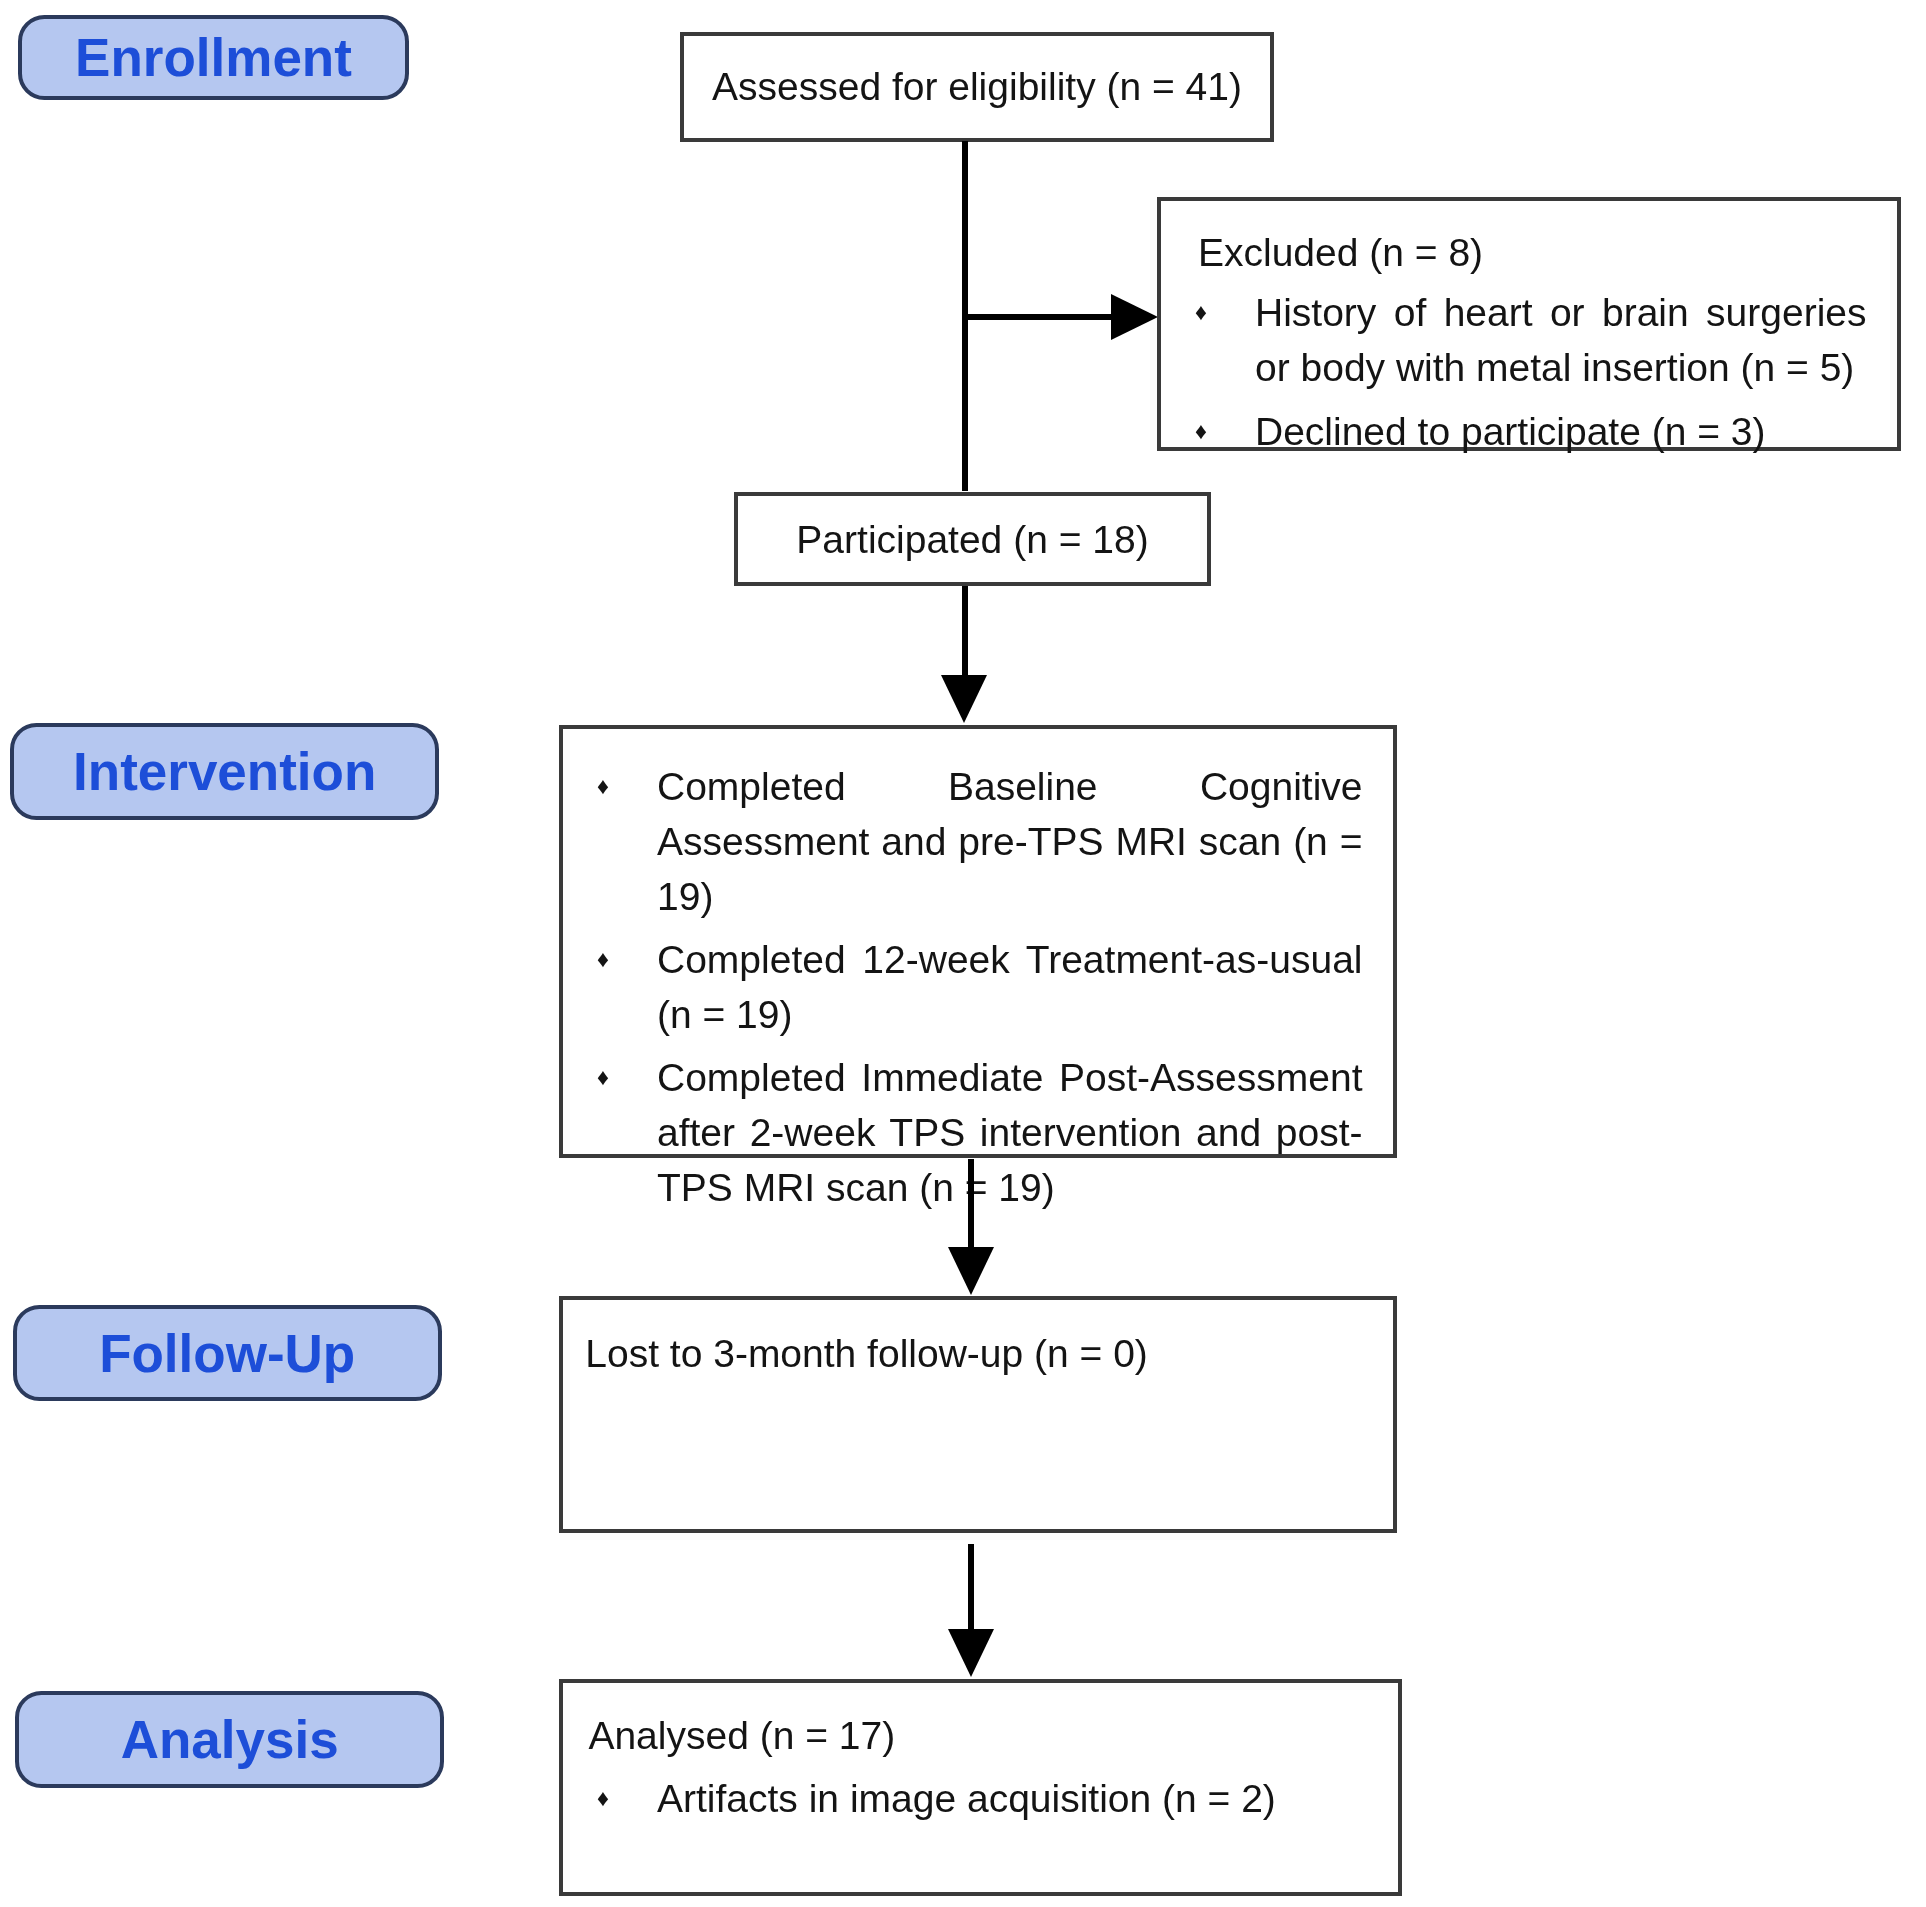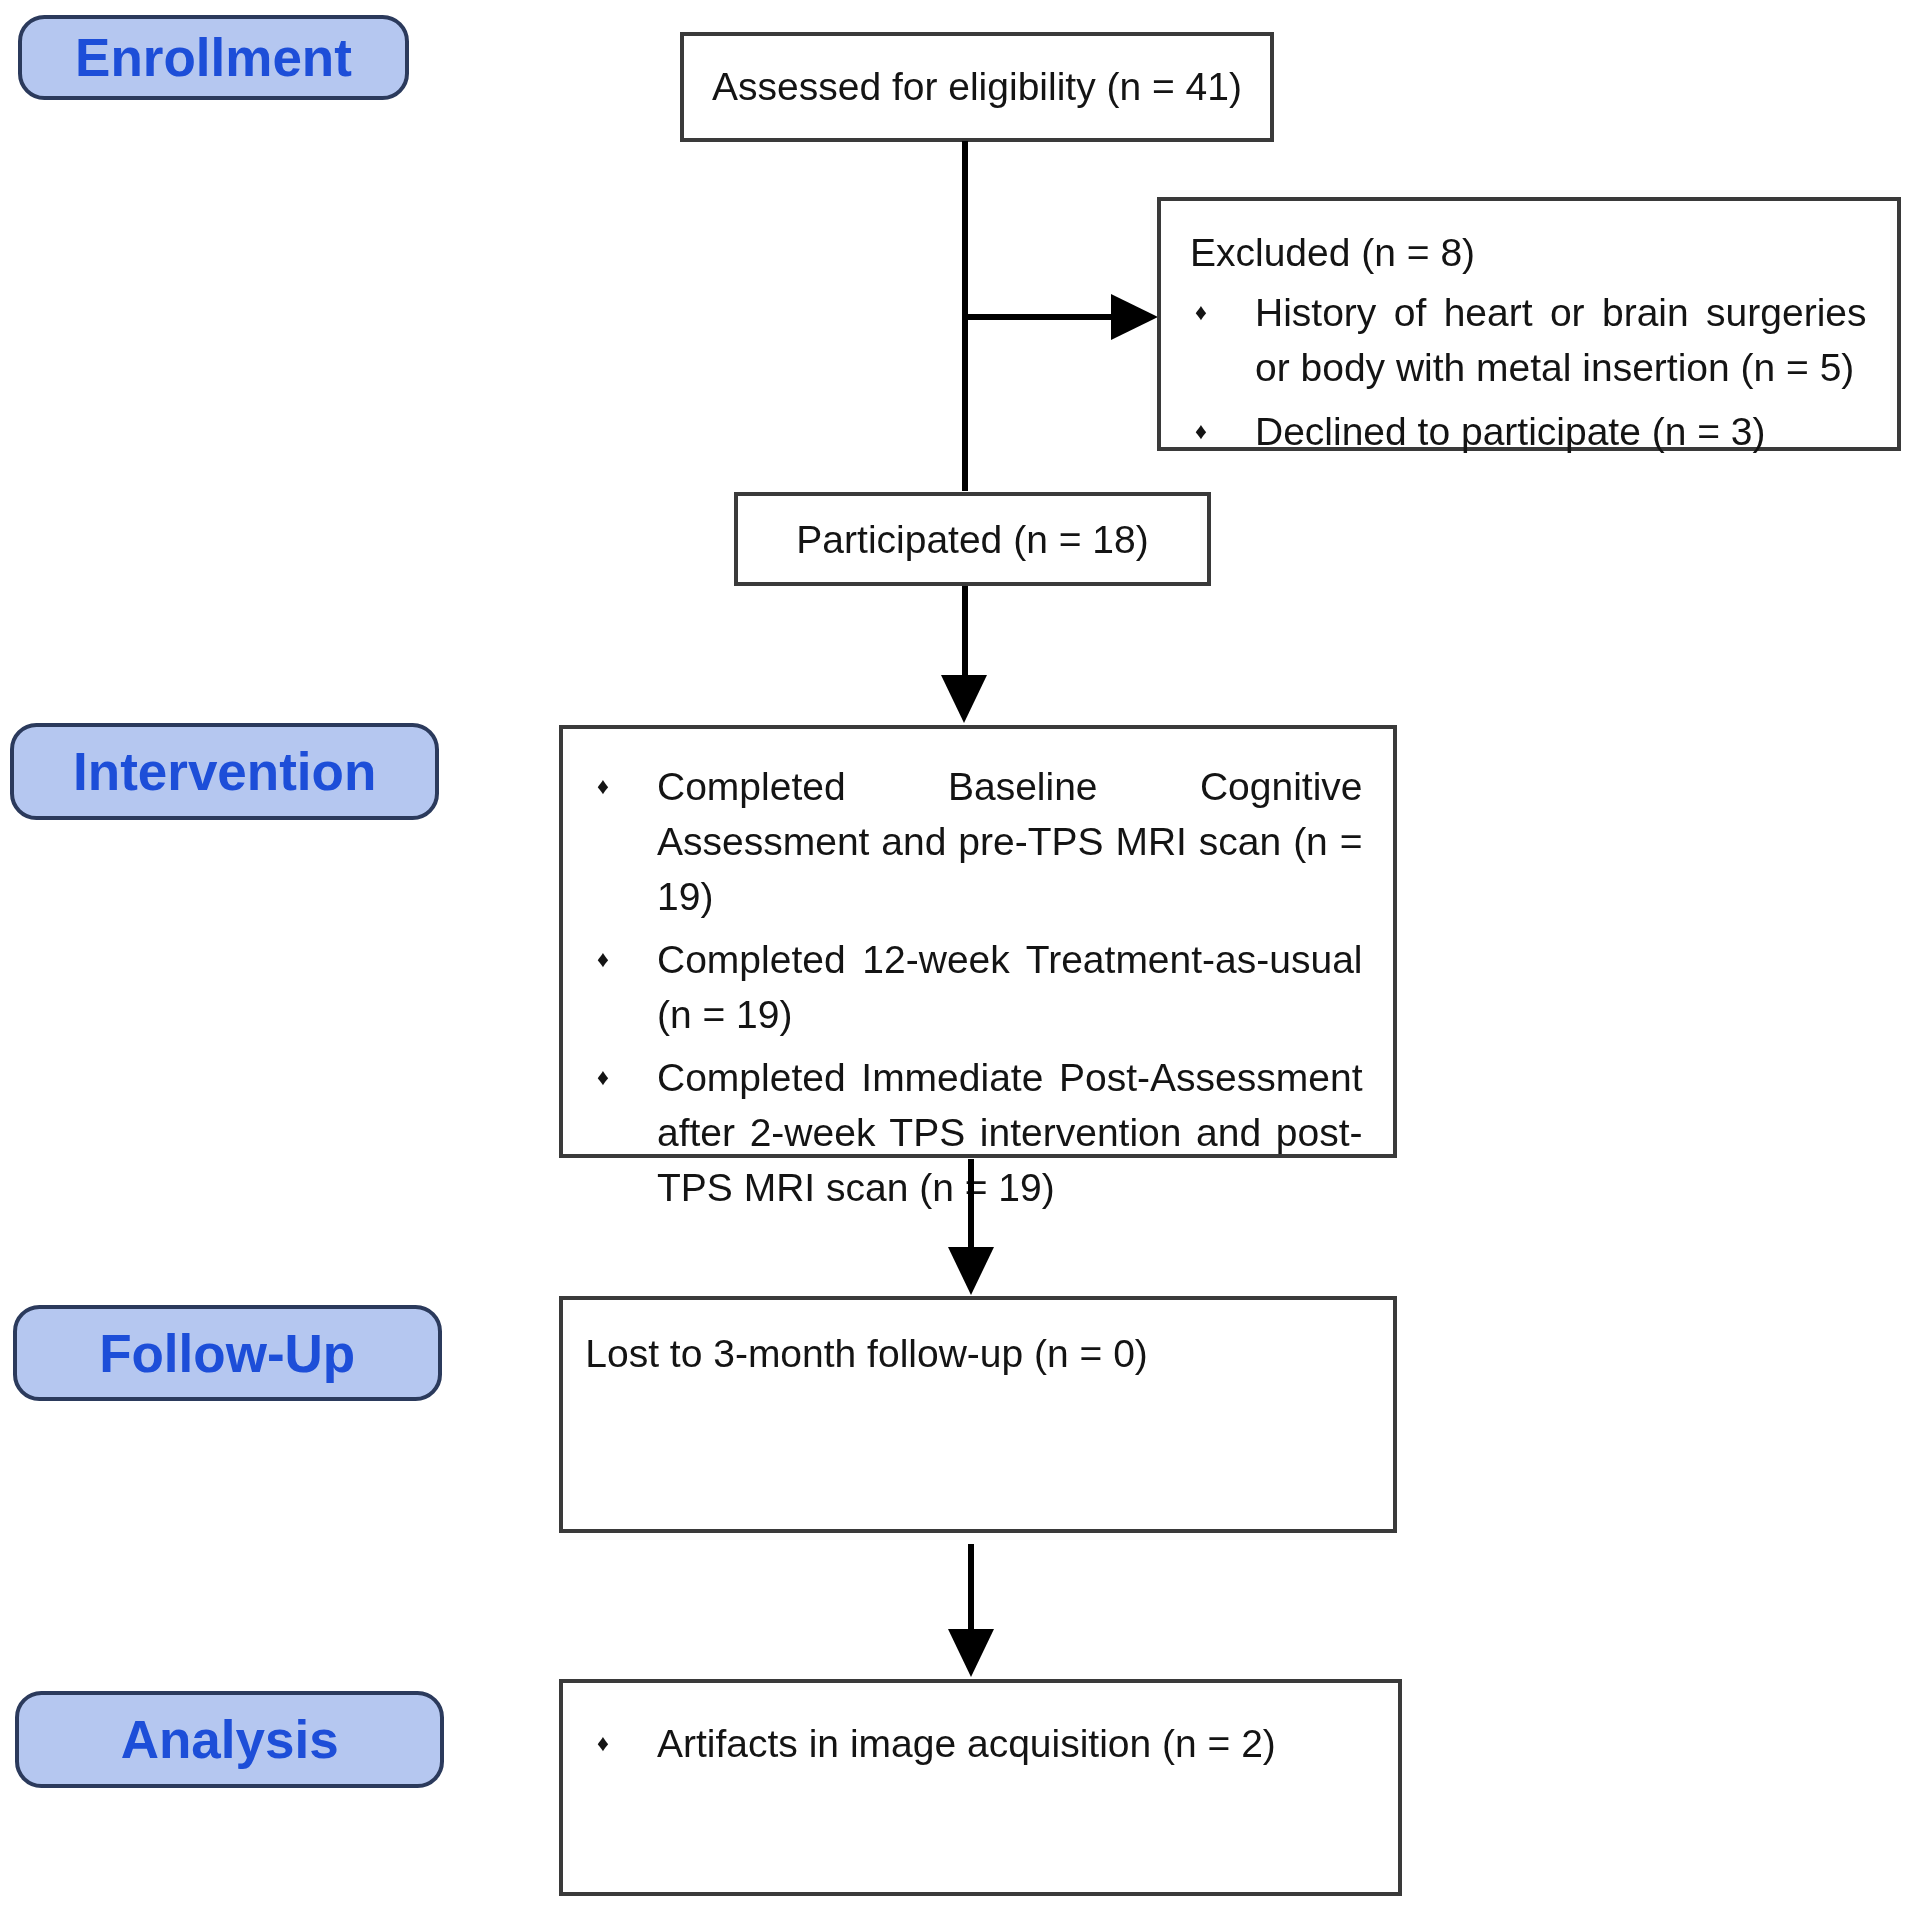--- a/index.html
+++ b/index.html
@@ -99,21 +99,21 @@
   <div class="box center" style="left:680px; top:31.5px; width:594px; height:110px;">
     <span>Assessed for eligibility (n = 41)</span>
   </div>
 
   <div class="vline" style="left:962px; top:141px; height:350px;"></div>
 
   <div class="hline" style="left:962px; top:314px; width:152px;"></div>
   <div class="arrow-right" style="left:1111px; top:294px;"></div>
 
   <div class="box" style="left:1157px; top:197px; width:744px; height:254px; padding:24.4px 0 0 0;">
-    <div style="padding-left:29px;">Excluded (n = 8)</div>
+    <div style="padding-left:37px;">Excluded (n = 8)</div>
     <div class="bullet-row" style="margin-top:5.1px;">
       <span class="bullet-glyph">♦</span>
       <span class="bullet-text jtext">History of heart or brain surgeries or body with metal insertion (n = 5)</span>
     </div>
     <div class="bullet-row gap">
       <span class="bullet-glyph">♦</span>
       <span class="bullet-text jtext">Declined to participate (n = 3)</span>
     </div>
   </div>
 
@@ -143,20 +143,21 @@
   <div class="arrow-down" style="left:948px; top:1247px;"></div>
 
   <div class="box" style="left:559px; top:1296px; width:838px; height:237px; padding:26.4px 30.5px 0 22.3px;">
     <div>Lost to 3-month follow-up (n = 0)</div>
   </div>
 
   <div class="vline" style="left:968px; top:1544px; height:87px;"></div>
   <div class="arrow-down" style="left:948px; top:1629px;"></div>
 
   <div class="box" style="left:559px; top:1679px; width:843px; height:217px; padding:25.4px 0 0 0;">
+    <div style="padding-left:25.4px;">Analysed (n = 17)</div>
     <div class="bullet-row gap">
       <span class="bullet-glyph">♦</span>
       <span class="bullet-text">Artifacts in image acquisition (n = 2)</span>
     </div>
   </div>
 
 </div>
 
 
 </body></html>

